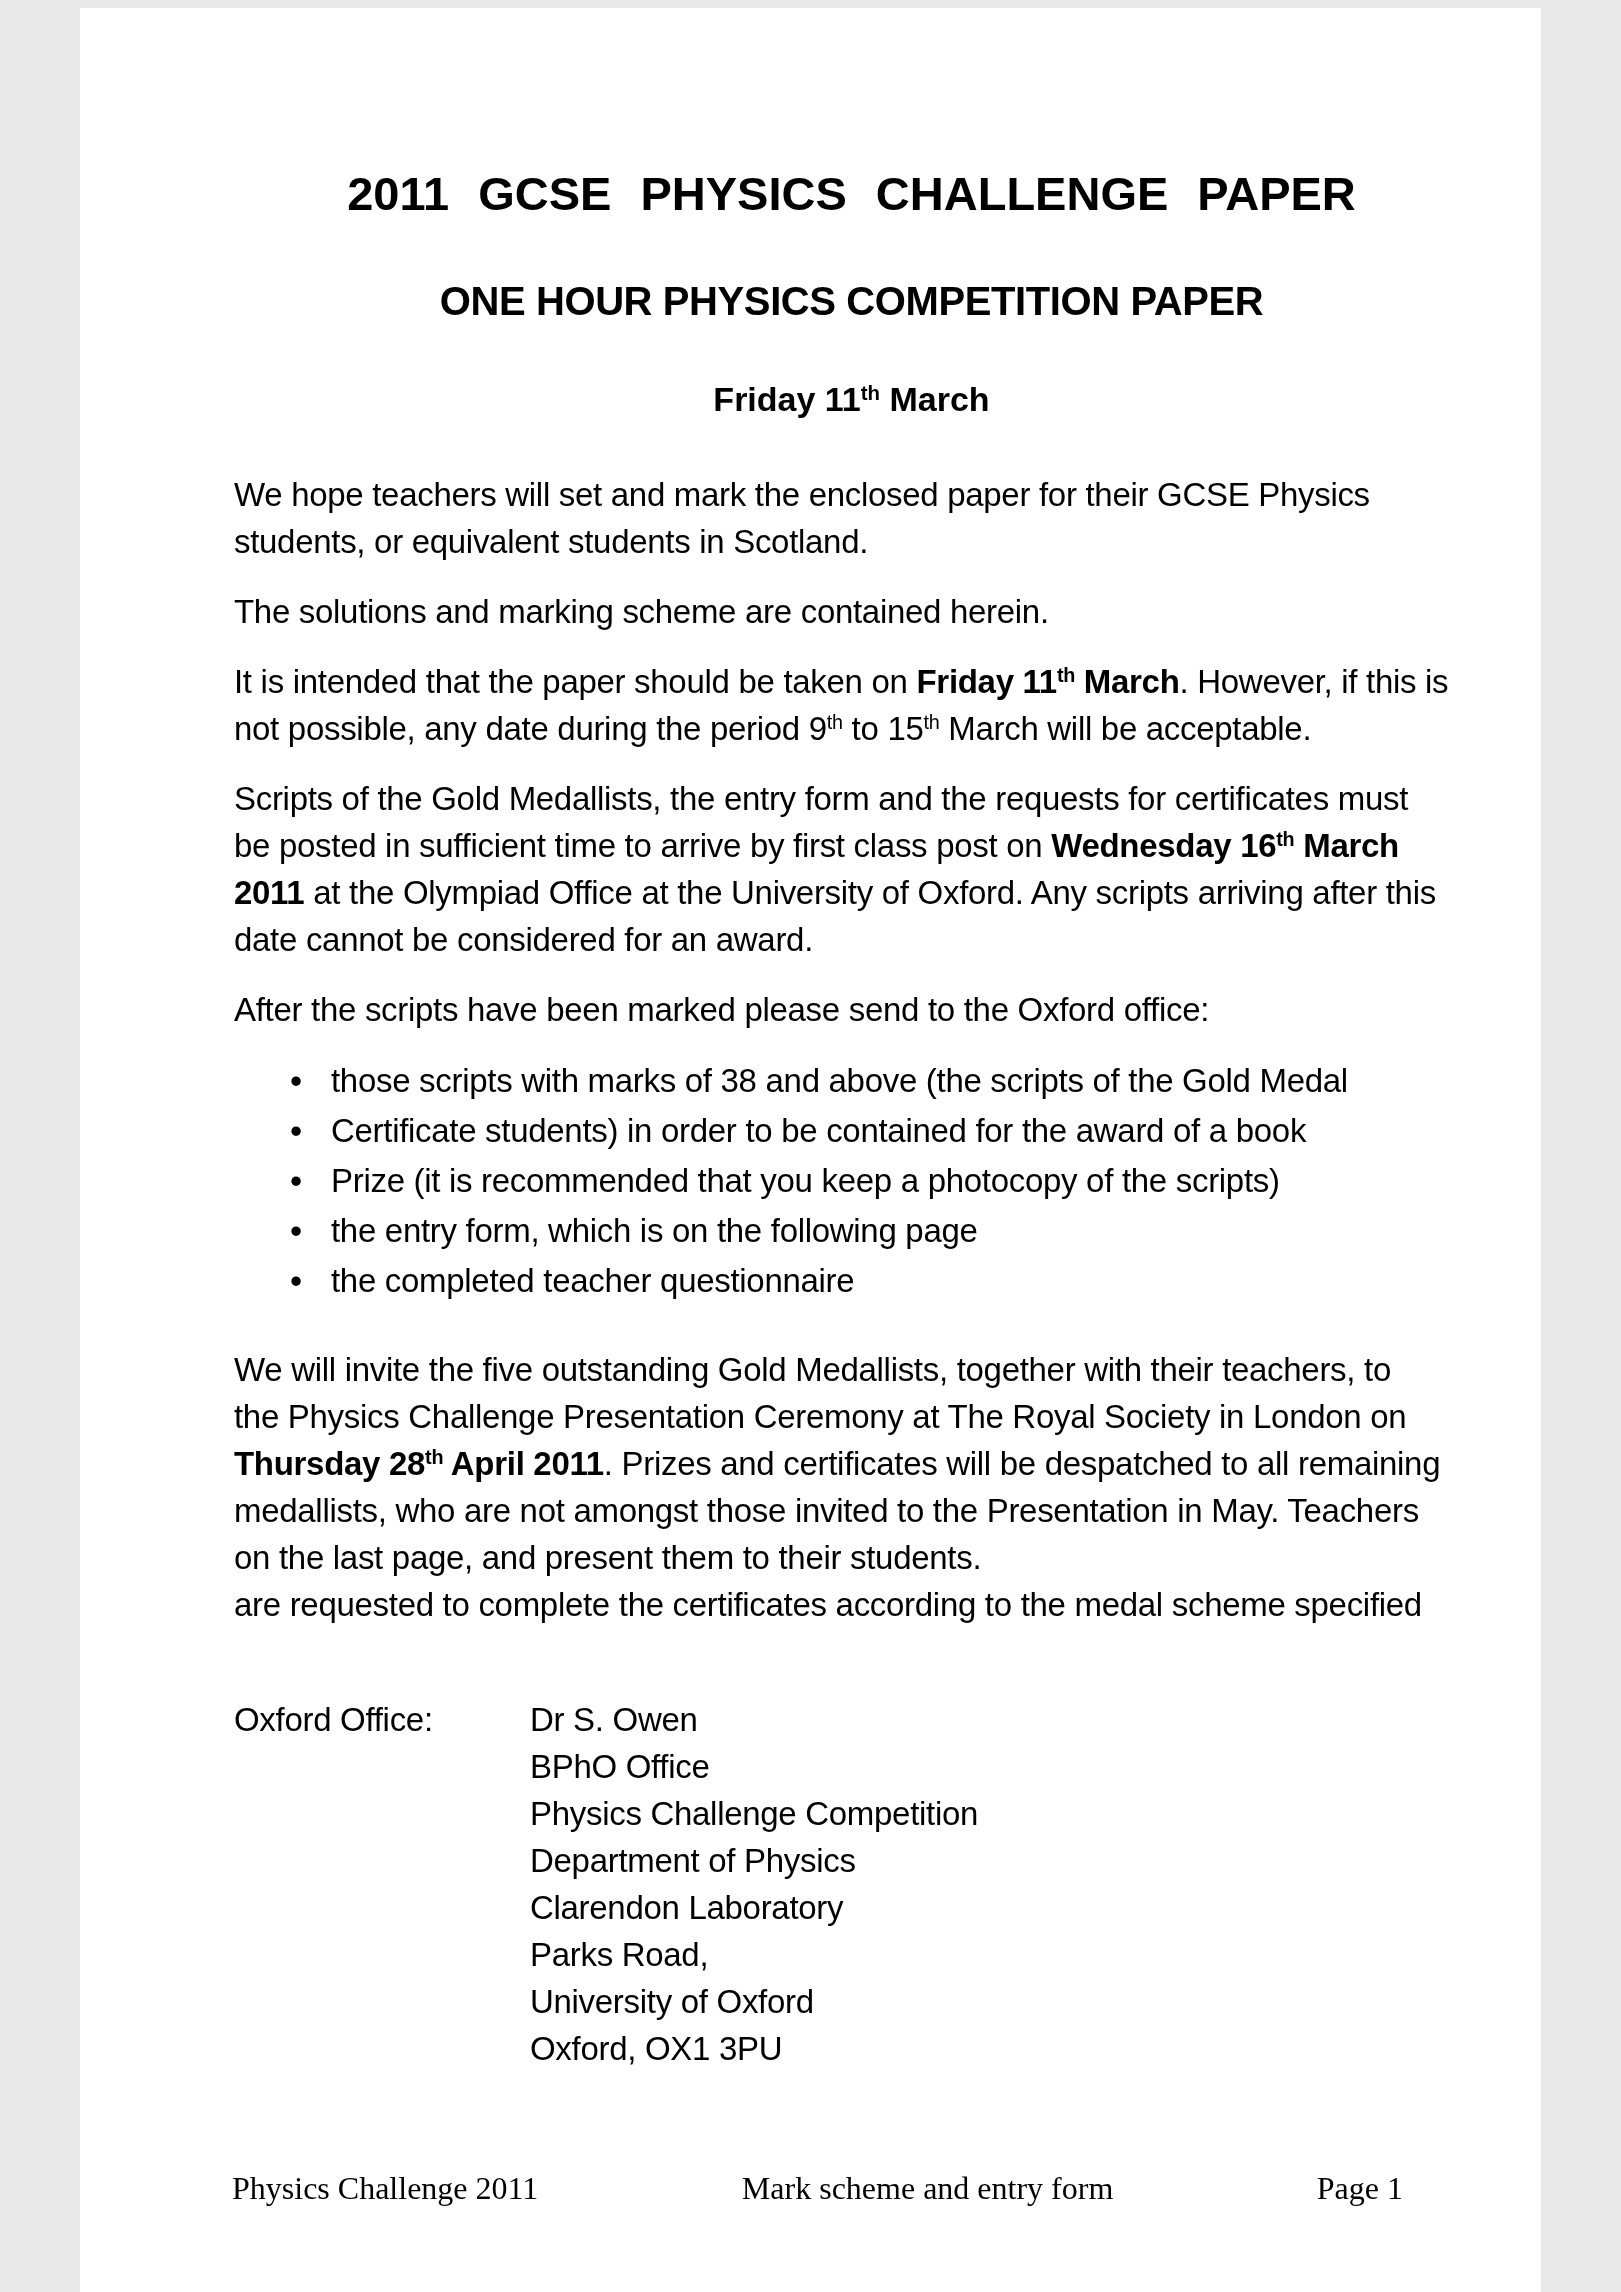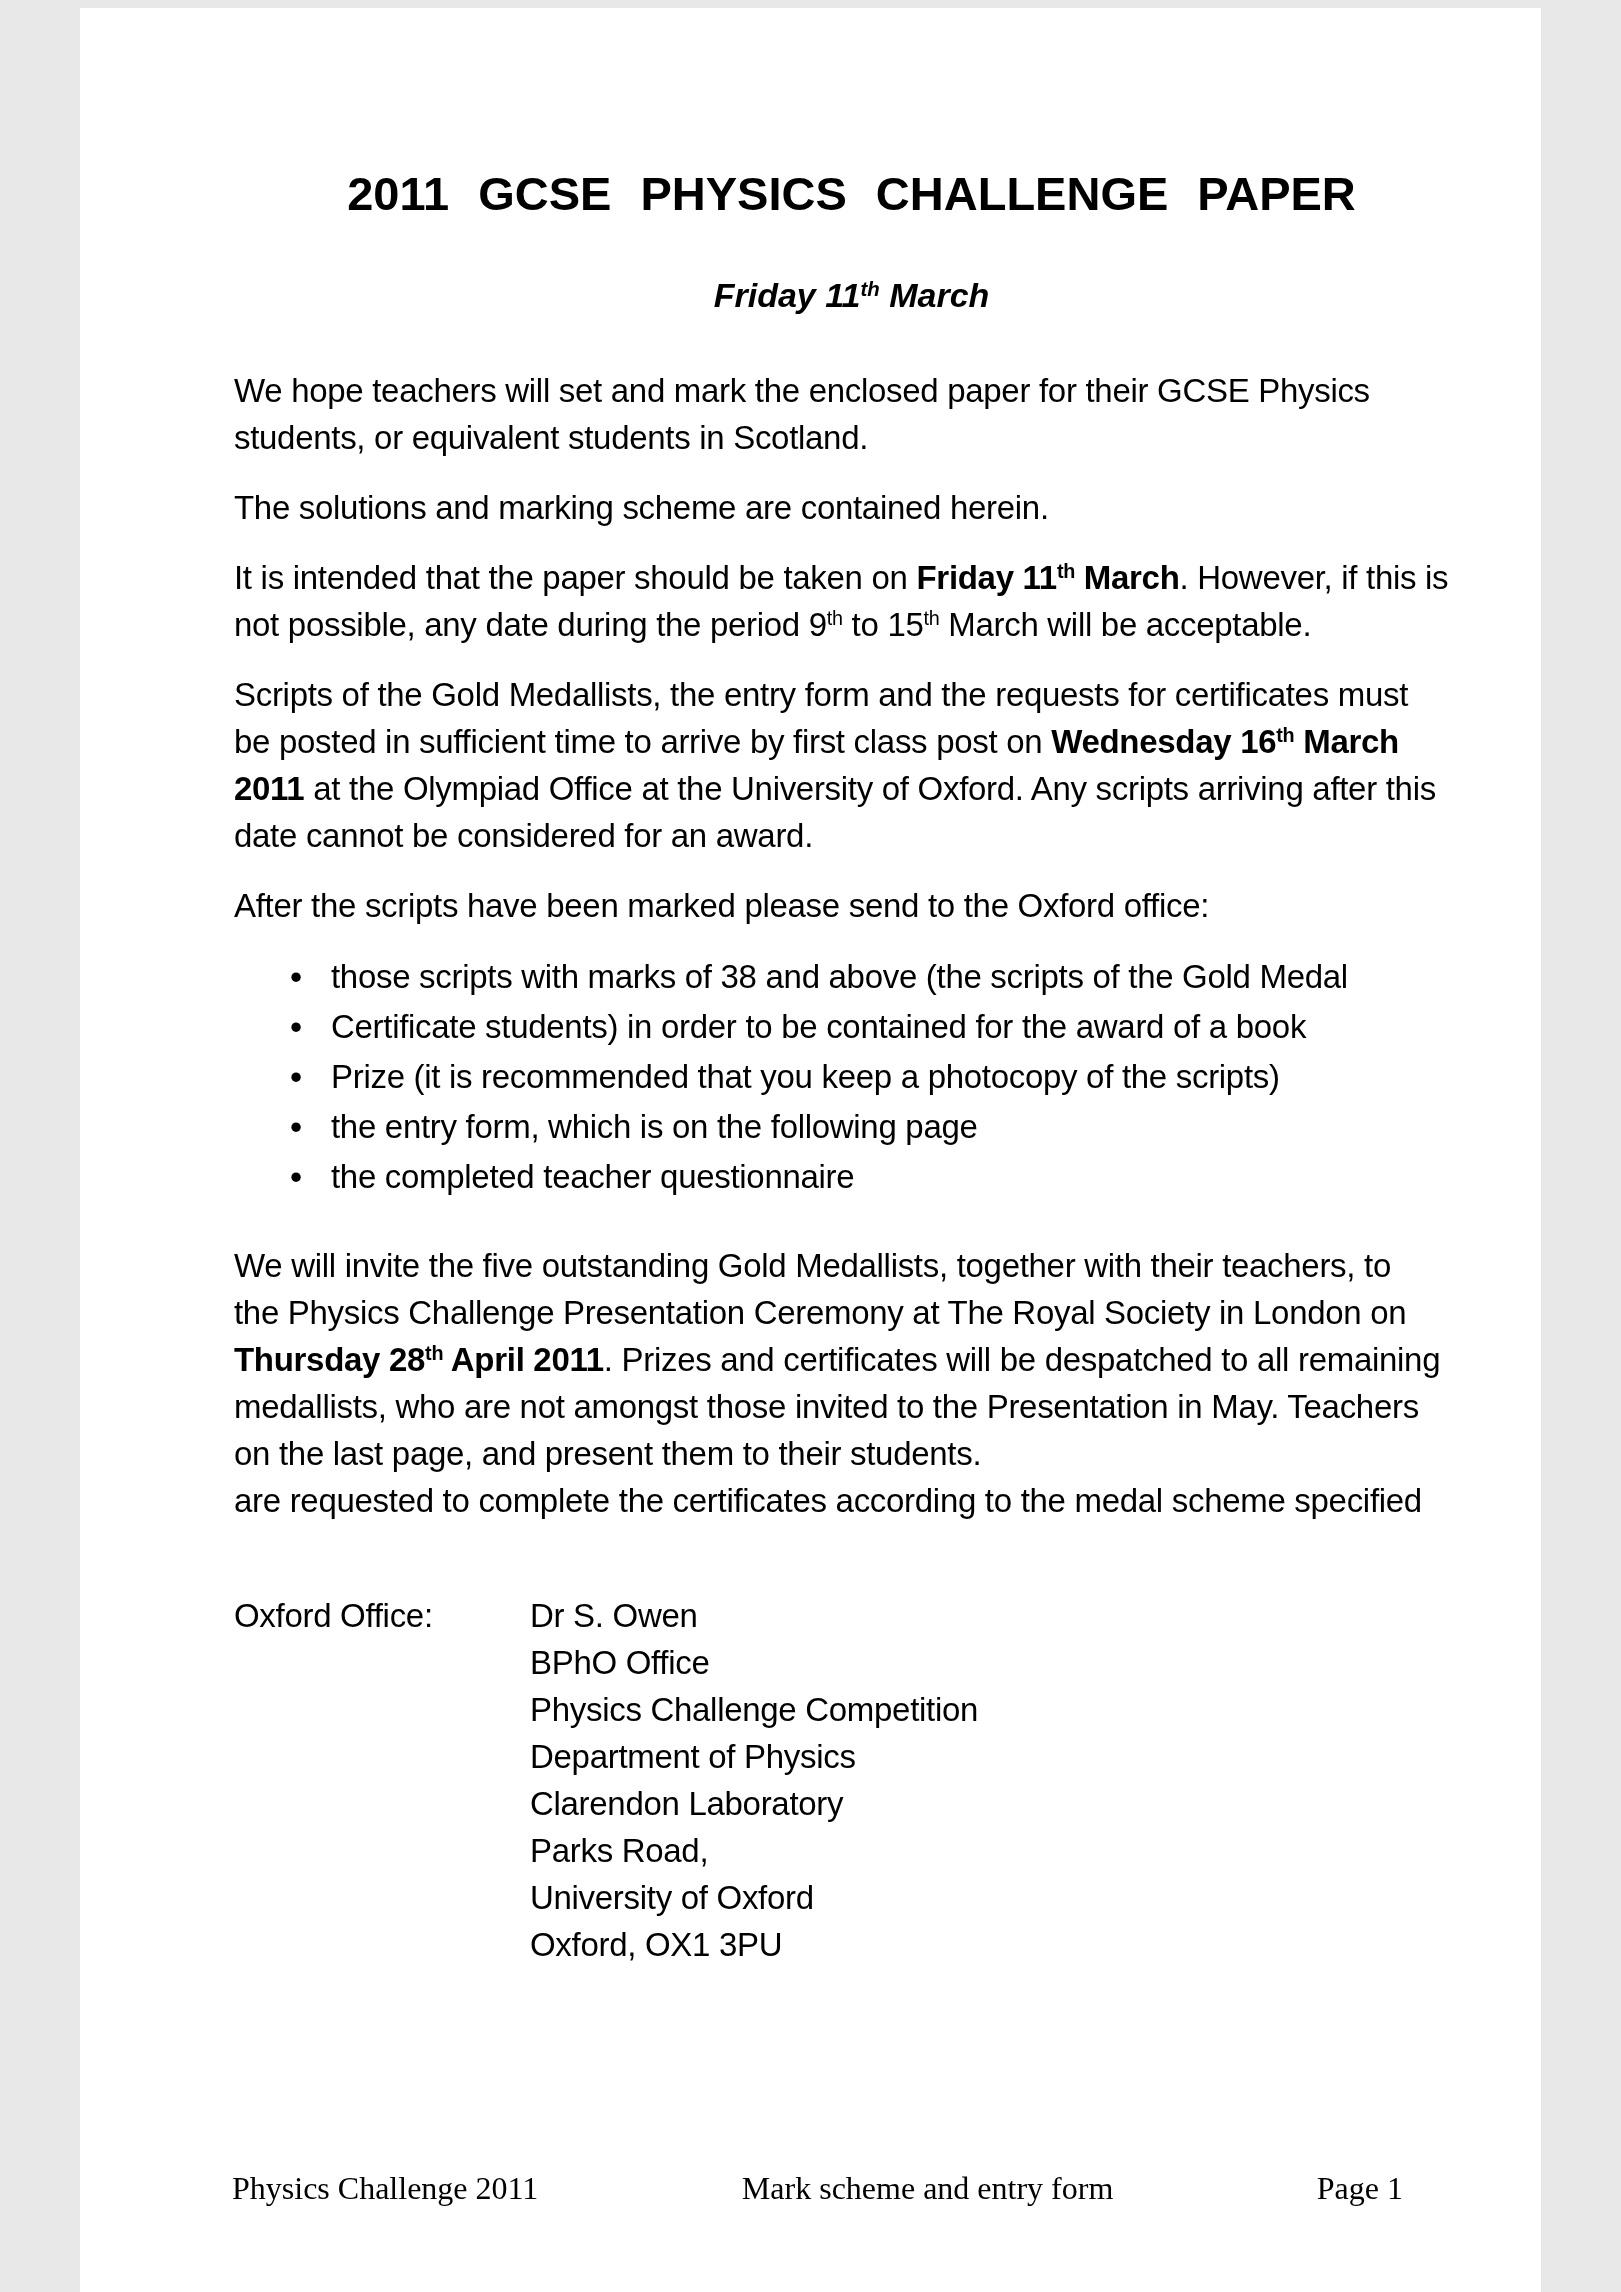--- a/index.html
+++ b/index.html
@@ -29,21 +29,20 @@
     margin-top: 57px;
     letter-spacing: -0.4px;
     white-space: nowrap;
   }
   .doc-date {
     text-align: center;
     font-size: 34px; font-weight: 700;
     line-height: 45px;
     margin-top: 52px;
     white-space: nowrap;
-    font-style: italic;
   }
   .body-text { margin-top: 49px; font-size: 33px; letter-spacing: -0.3px; }
   .para { margin: 0 0 23px 0; }
   .line { line-height: 47px; white-space: nowrap; }
   .b { font-weight: 700; }
   sup {
     font-size: 0.60em;
     vertical-align: baseline;
     position: relative;
     top: -0.55em;
@@ -82,20 +81,21 @@
   .footer .f-center{ flex: 1 1 auto; text-align: center; }
   .footer .f-right { flex: 0 0 auto; }
 </style>
 </head>
 <body>
 
 <div class="page">
 
   <div class="doc-title">2011 GCSE PHYSICS CHALLENGE PAPER</div>
 
+  <div class="doc-subtitle">ONE HOUR PHYSICS COMPETITION PAPER</div>
 
   <div class="doc-date"><span class="b">Friday 11</span><sup class="b">th</sup><span class="b"> March</span></div>
 
   <div class="body-text">
 
     <div class="para">
       <div class="line"><span>We hope teachers will set and mark the enclosed paper for their GCSE Physics</span></div>
       <div class="line"><span>students, or equivalent students in Scotland.</span></div>
     </div>
 

